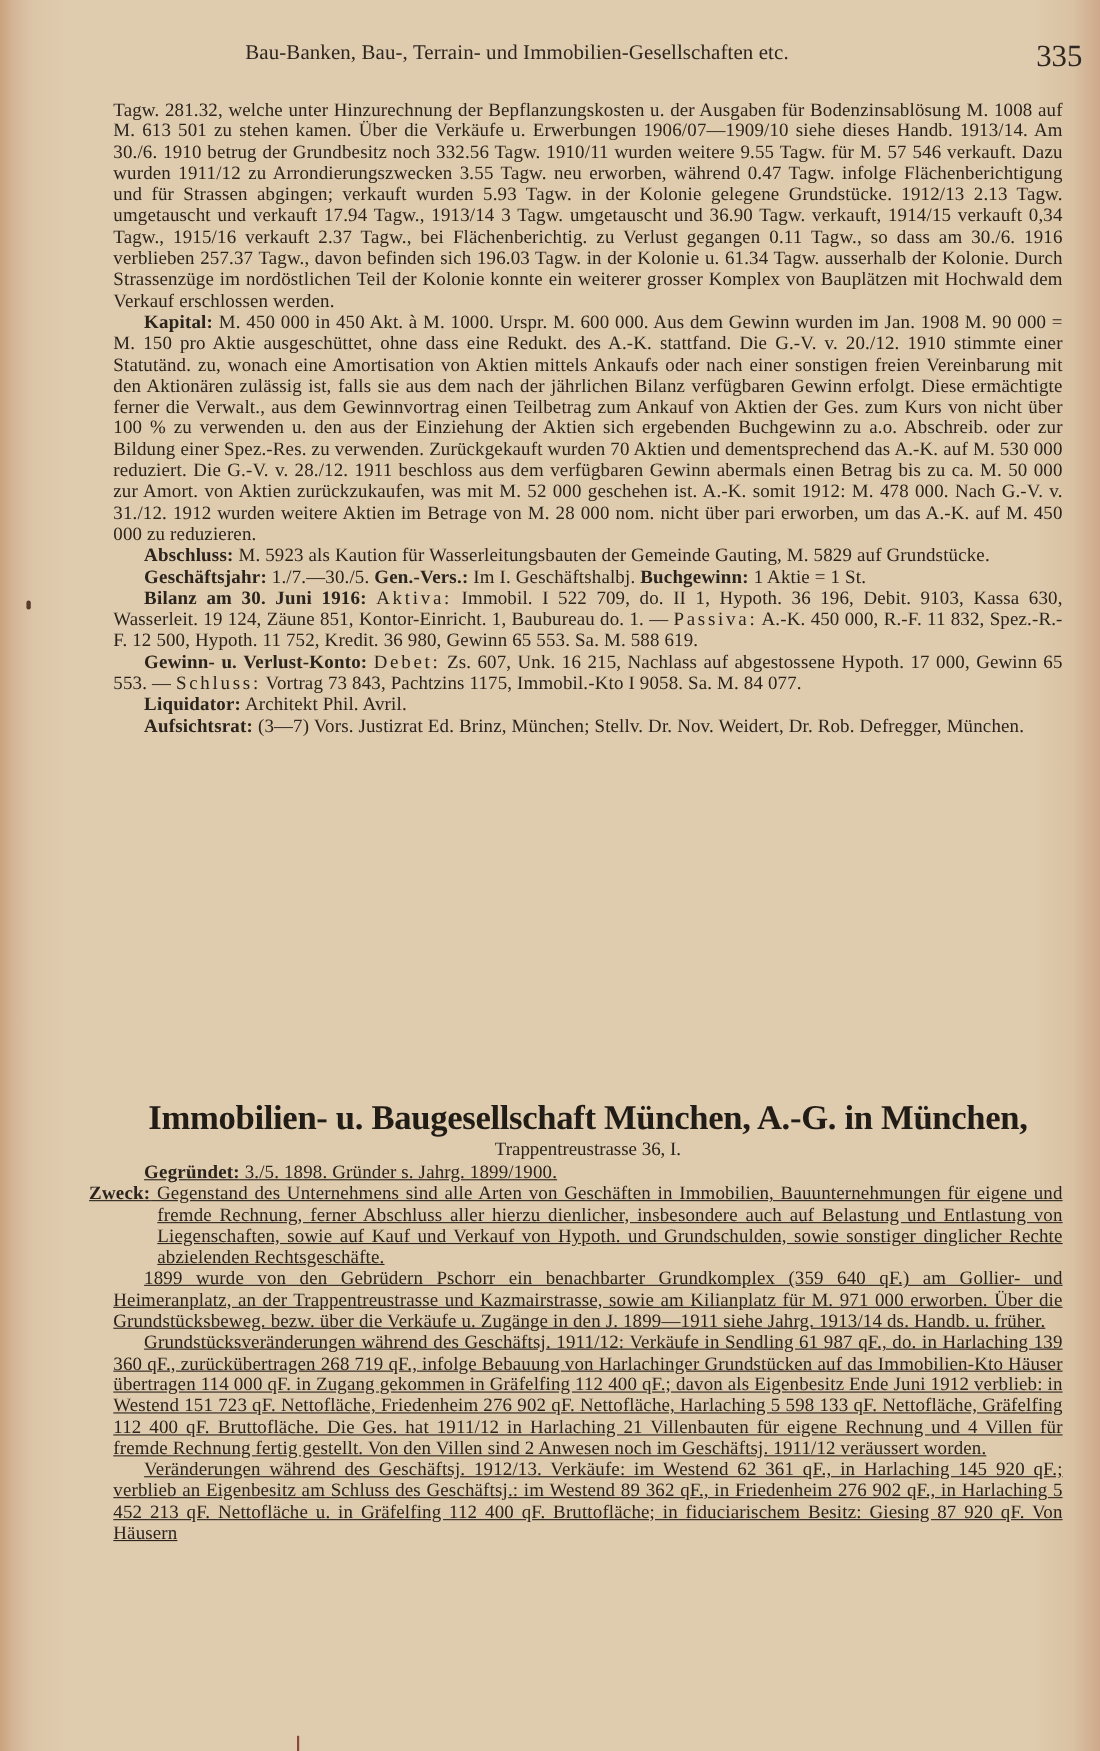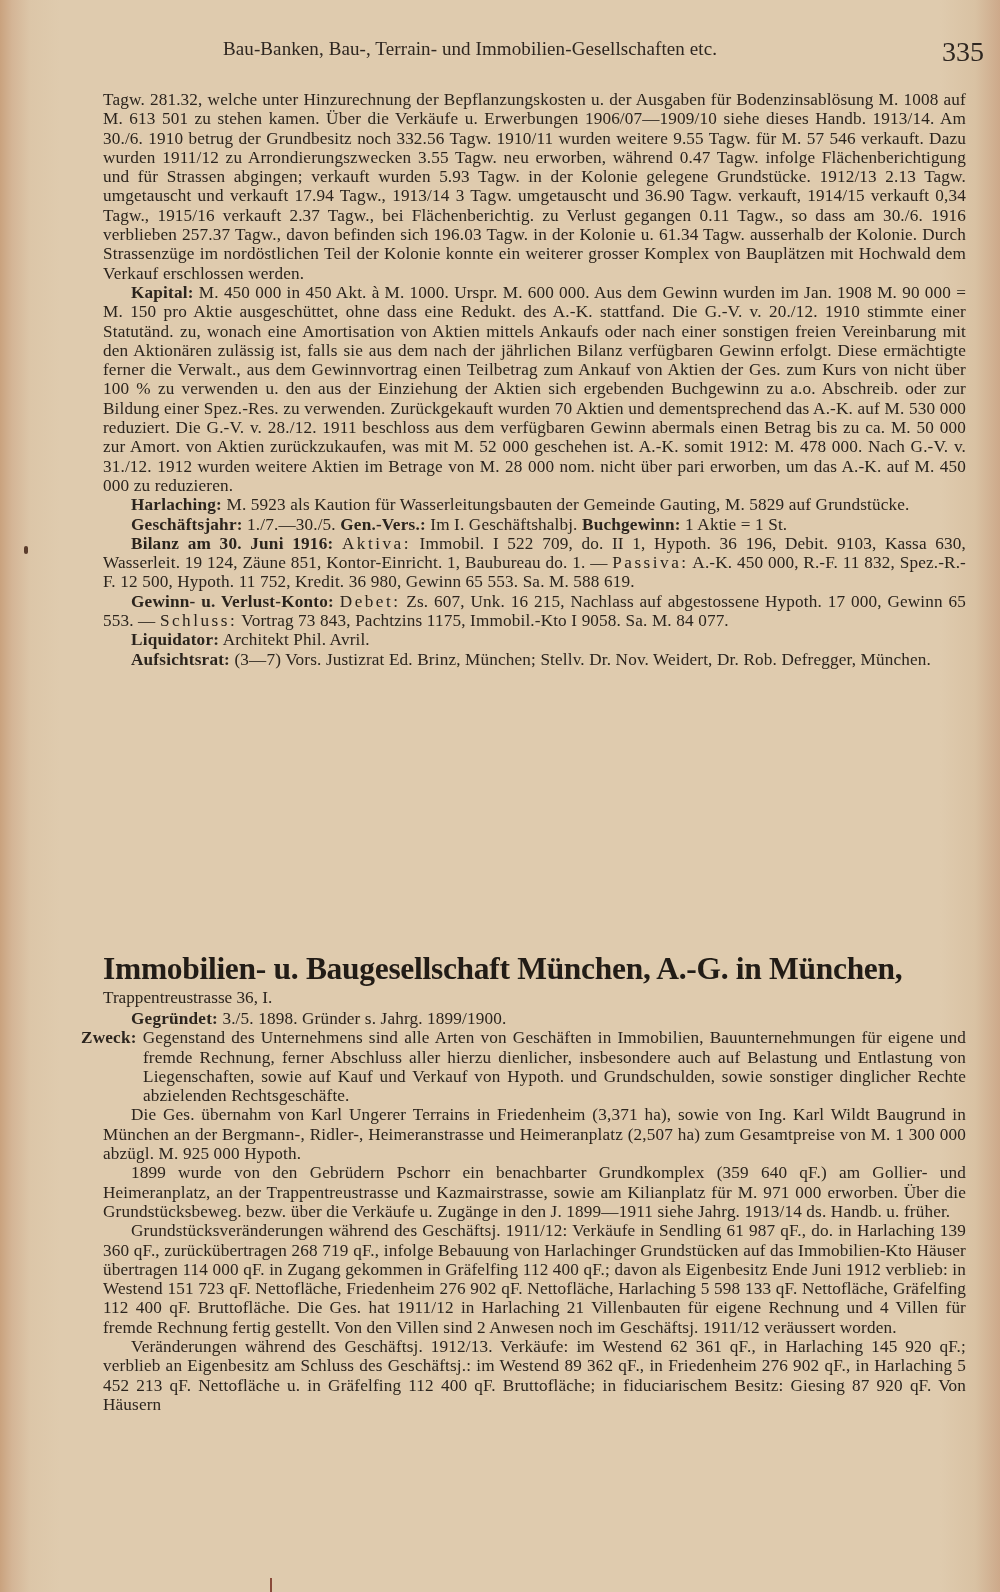--- a/index.html
+++ b/index.html
@@ -32,32 +32,33 @@
     letter-spacing: 0.15px;
   }
   .body-text p { margin: 0; }
   .indent { text-indent: 28px; }
   .label { font-weight: bold; letter-spacing: 0.2px; }
   .spaced { letter-spacing: 2.5px; }
   .company-block {
     position: absolute; top: 951px; left: 0; width: 863px;
   }
   .company-title {
-    font-size: 31.5px; line-height: 36px; 
+    font-size: 31.5px; line-height: 36px; text-align: center;
     font-weight: bold; letter-spacing: -0.3px; color: #221c16;
     white-space: nowrap;
+    margin-top: 47px;
   }
   .company-address {
-    text-align: left; font-size: 17.2px; line-height: 21px; margin-top: 0px;
+    text-align: center; font-size: 17.2px; line-height: 21px; margin-top: 0px;
   }
   .company-body {
     margin-top: 1px;
     font-size: 17.2px; line-height: 19.3px; text-align: justify; letter-spacing: 0.15px;
   }
-  .company-body p { margin: 0; }
+  .company-body p { margin: 0; text-decoration: underline; }
   .hang-purpose { padding-left: 40px; }
   .hang-purpose .label { margin-left: -62px; }
   .ink-dot {
     position: absolute; left: 24px; top: 546px; width: 4px; height: 8px;
     background: #5a3c2c; border-radius: 2px;
   }
   .ink-dot2 {
     position: absolute; left: 270px; top: 1578px; width: 2px; height: 14px; background: #8a4a3a;
   }
 </style>
@@ -72,40 +73,39 @@
   <div class="running-head">
     <span class="rh-title">Bau-Banken, Bau-, Terrain- und Immobilien-Gesellschaften etc.</span>
     <span class="rh-page">335</span>
   </div>
 
   <div class="body-text">
     <p>Tagw. 281.32, welche unter Hinzurechnung der Bepflanzungskosten u. der Ausgaben für Bodenzinsablösung M. 1008 auf M. 613 501 zu stehen kamen. Über die Verkäufe u. Erwerbungen 1906/07—1909/10 siehe dieses Handb. 1913/14. Am 30./6. 1910 betrug der Grundbesitz noch 332.56 Tagw. 1910/11 wurden weitere 9.55 Tagw. für M. 57 546 verkauft. Dazu wurden 1911/12 zu Arrondierungszwecken 3.55 Tagw. neu erworben, während 0.47 Tagw. infolge Flächenberichtigung und für Strassen abgingen; verkauft wurden 5.93 Tagw. in der Kolonie gelegene Grundstücke. 1912/13 2.13 Tagw. umgetauscht und verkauft 17.94 Tagw., 1913/14 3 Tagw. umgetauscht und 36.90 Tagw. verkauft, 1914/15 verkauft 0,34 Tagw., 1915/16 verkauft 2.37 Tagw., bei Flächenberichtig. zu Verlust gegangen 0.11 Tagw., so dass am 30./6. 1916 verblieben 257.37 Tagw., davon befinden sich 196.03 Tagw. in der Kolonie u. 61.34 Tagw. ausserhalb der Kolonie. Durch Strassenzüge im nordöstlichen Teil der Kolonie konnte ein weiterer grosser Komplex von Bauplätzen mit Hochwald dem Verkauf erschlossen werden.</p>
 
     <p class="indent"><span class="label">Kapital:</span><span> M. 450 000 in 450 Akt. à M. 1000. Urspr. M. 600 000. Aus dem Gewinn wurden im Jan. 1908 M. 90 000 = M. 150 pro Aktie ausgeschüttet, ohne dass eine Redukt. des A.-K. stattfand. Die G.-V. v. 20./12. 1910 stimmte einer Statutänd. zu, wonach eine Amortisation von Aktien mittels Ankaufs oder nach einer sonstigen freien Vereinbarung mit den Aktionären zulässig ist, falls sie aus dem nach der jährlichen Bilanz verfügbaren Gewinn erfolgt. Diese ermächtigte ferner die Verwalt., aus dem Gewinnvortrag einen Teilbetrag zum Ankauf von Aktien der Ges. zum Kurs von nicht über 100 % zu verwenden u. den aus der Einziehung der Aktien sich ergebenden Buchgewinn zu a.o. Abschreib. oder zur Bildung einer Spez.-Res. zu verwenden. Zurückgekauft wurden 70 Aktien und dementsprechend das A.-K. auf M. 530 000 reduziert. Die G.-V. v. 28./12. 1911 beschloss aus dem verfügbaren Gewinn abermals einen Betrag bis zu ca. M. 50 000 zur Amort. von Aktien zurückzukaufen, was mit M. 52 000 geschehen ist. A.-K. somit 1912: M. 478 000. Nach G.-V. v. 31./12. 1912 wurden weitere Aktien im Betrage von M. 28 000 nom. nicht über pari erworben, um das A.-K. auf M. 450 000 zu reduzieren.</span></p>
 
-    <p class="indent"><span class="label">Harlaching:</span><span> M. 5923 als Kaution für Wasserleitungsbauten der Gemeinde Gauting, M. 5829 auf Grundstücke.</span></p>
+    <p class="indent"><span class="label">Abschluss:</span><span> M. 5923 als Kaution für Wasserleitungsbauten der Gemeinde Gauting, M. 5829 auf Grundstücke.</span></p>
 
     <p class="indent"><span class="label">Geschäftsjahr:</span><span> 1./7.—30./5. </span><span class="label">Gen.-Vers.:</span><span> Im I. Geschäftshalbj. </span><span class="label">Buchgewinn:</span><span> 1 Aktie = 1 St.</span></p>
 
     <p class="indent"><span class="label">Bilanz am 30. Juni 1916:</span> <span class="spaced">Aktiva:</span><span> Immobil. I 522 709, do. II 1, Hypoth. 36 196, Debit. 9103, Kassa 630, Wasserleit. 19 124, Zäune 851, Kontor-Einricht. 1, Baubureau do. 1. — </span><span class="spaced">Passiva:</span><span> A.-K. 450 000, R.-F. 11 832, Spez.-R.-F. 12 500, Hypoth. 11 752, Kredit. 36 980, Gewinn 65 553. Sa. M. 588 619.</span></p>
 
     <p class="indent"><span class="label">Gewinn- u. Verlust-Konto:</span> <span class="spaced">Debet:</span><span> Zs. 607, Unk. 16 215, Nachlass auf abgestossene Hypoth. 17 000, Gewinn 65 553. — </span><span class="spaced">Schluss:</span><span> Vortrag 73 843, Pachtzins 1175, Immobil.-Kto I 9058. Sa. M. 84 077.</span></p>
 
 
     <p class="indent"><span class="label">Liquidator:</span><span> Architekt Phil. Avril.</span></p>
 
     <p class="indent"><span class="label">Aufsichtsrat:</span><span> (3—7) Vors. Justizrat Ed. Brinz, München; Stellv. Dr. Nov. Weidert, Dr. Rob. Defregger, München.</span></p>
   </div>
 
   <div class="company-block">
     <div class="company-title">Immobilien- u. Baugesellschaft München, A.-G. in München,</div>
     <div class="company-address">Trappentreustrasse 36, I.</div>
     <div class="company-body">
       <p class="indent"><span class="label">Gegründet:</span><span> 3./5. 1898. Gründer s. Jahrg. 1899/1900.</span></p>
       <p class="hang-purpose"><span class="label">Zweck:</span><span> Gegenstand des Unternehmens sind alle Arten von Geschäften in Immobilien, Bauunternehmungen für eigene und fremde Rechnung, ferner Abschluss aller hierzu dienlicher, insbesondere auch auf Belastung und Entlastung von Liegenschaften, sowie auf Kauf und Verkauf von Hypoth. und Grundschulden, sowie sonstiger dinglicher Rechte abzielenden Rechtsgeschäfte.</span></p>
-      <p class="indent">Die Ges. übernahm von Karl Ungerer Terrains in Friedenheim (3,371 ha), sowie von Ing. Karl Wildt Baugrund in München an der Bergmann-, Ridler-, Heimeranstrasse und Heimeranplatz (2,507 ha) zum Gesamtpreise von M. 1 300 000 abzügl. M. 925 000 Hypoth.</p>
       <p class="indent">1899 wurde von den Gebrüdern Pschorr ein benachbarter Grundkomplex (359 640 qF.) am Gollier- und Heimeranplatz, an der Trappentreustrasse und Kazmairstrasse, sowie am Kilianplatz für M. 971 000 erworben. Über die Grundstücksbeweg. bezw. über die Verkäufe u. Zugänge in den J. 1899—1911 siehe Jahrg. 1913/14 ds. Handb. u. früher.</p>
       <p class="indent">Grundstücksveränderungen während des Geschäftsj. 1911/12: Verkäufe in Sendling 61 987 qF., do. in Harlaching 139 360 qF., zurückübertragen 268 719 qF., infolge Bebauung von Harlachinger Grundstücken auf das Immobilien-Kto Häuser übertragen 114 000 qF. in Zugang gekommen in Gräfelfing 112 400 qF.; davon als Eigenbesitz Ende Juni 1912 verblieb: in Westend 151 723 qF. Nettofläche, Friedenheim 276 902 qF. Nettofläche, Harlaching 5 598 133 qF. Nettofläche, Gräfelfing 112 400 qF. Bruttofläche. Die Ges. hat 1911/12 in Harlaching 21 Villenbauten für eigene Rechnung und 4 Villen für fremde Rechnung fertig gestellt. Von den Villen sind 2 Anwesen noch im Geschäftsj. 1911/12 veräussert worden.</p>
       <p class="indent">Veränderungen während des Geschäftsj. 1912/13. Verkäufe: im Westend 62 361 qF., in Harlaching 145 920 qF.; verblieb an Eigenbesitz am Schluss des Geschäftsj.: im Westend 89 362 qF., in Friedenheim 276 902 qF., in Harlaching 5 452 213 qF. Nettofläche u. in Gräfelfing 112 400 qF. Bruttofläche; in fiduciarischem Besitz: Giesing 87 920 qF. Von Häusern</p>
     </div>
   </div>
 
 </div>
 
 </body></html>

